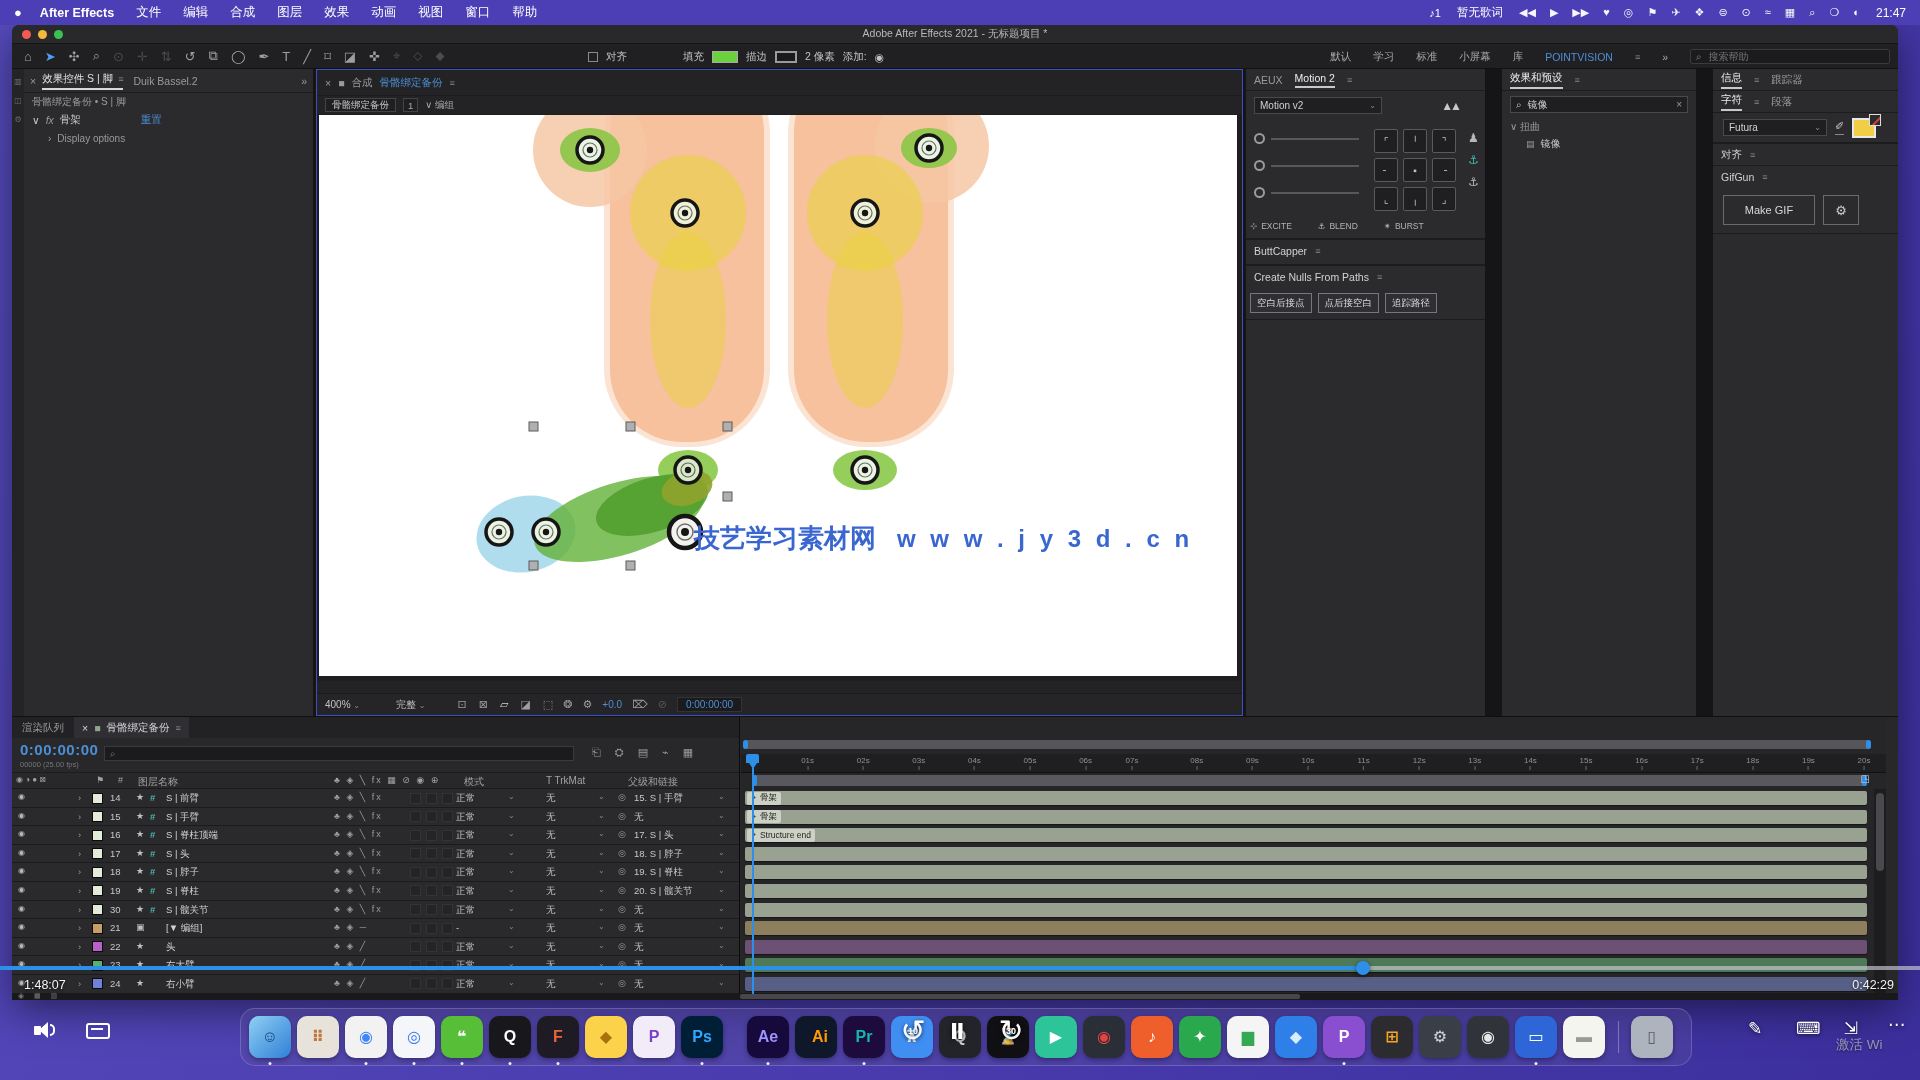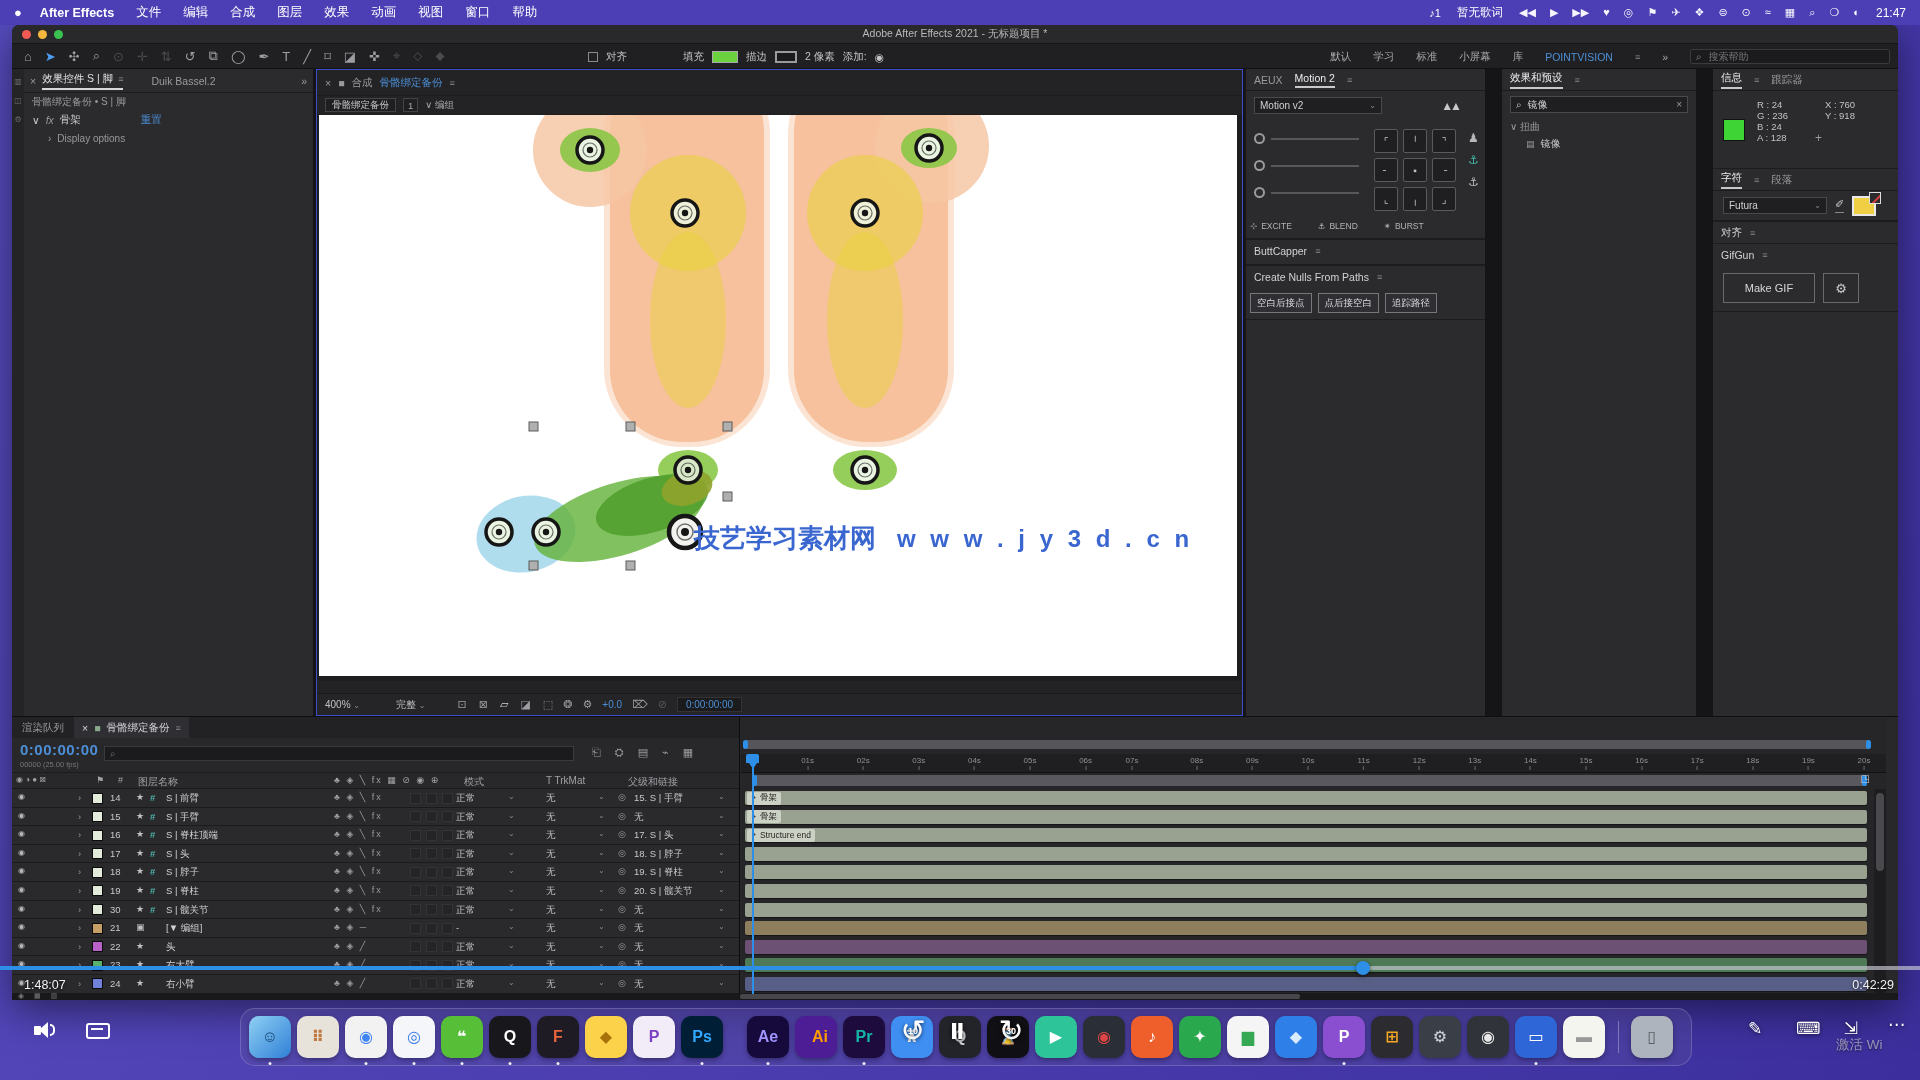--- a/index.html
+++ b/index.html
@@ -324,21 +324,21 @@
         <span>◫</span>
         <span>⚙</span>
       </div>
       <div class="lp-body">
         <div class="lp-tabs">
           <span>×</span>
           <span class="lp-tab-active">
             <span>效果控件 S | 脚</span>
             <span class="menu-ic">≡</span>
           </span>
-          <span style="margin-left:22px">Duik Bassel.2</span>
+          <span style="margin-left:4px">Duik Bassel.2</span>
           <span style="margin-left:auto">»</span>
         </div>
         <div class="lp-src">骨骼绑定备份 • S | 脚</div>
         <div class="lp-fx">
           <span>∨</span>
           <span style="font-style:italic;color:#9a9a9e">fx</span>
           <span>骨架</span>
           <span class="reset">重置</span>
         </div>
         <div class="lp-disp">
@@ -574,30 +574,20 @@
           </div>
         </div>
       </div>
 
       <div class="panel colC">
         <div class="ptabs">
           <span class="ptab-active">信息</span>
           <span class="menu-ic">≡</span>
           <span>跟踪器</span>
         </div>
-        <div class="info-body">
-          <div class="info-swatch" style="background: rgb(63, 212, 53);"></div>
-          <div class="info-rgba"><span>R : 24</span>
-<span>G : 236</span>
-<span>B : 24</span>
-<span>A : 128</span></div>
-          <div class="info-xy"><span>X : 760</span>
-<span>Y : 918</span></div>
-          <span class="info-cross">+</span>
-        </div>
         <div class="ptabs">
           <span class="ptab-active">字符</span>
           <span class="menu-ic">≡</span>
           <span>段落</span>
         </div>
         <div class="char-body">
           <div class="font-sel">
             <span>Futura</span>
               <span class="car">⌄</span>
           </div>
@@ -1011,21 +1001,21 @@
 
     </div>
     <div class="dicon" style="background: rgb(0, 30, 54); color: rgb(49, 168, 255);">
       <span class="dglyph">Ps</span>
       <span class="ddot"></span>
     </div>
     <div class="dicon" style="background: rgb(22, 9, 60); color: rgb(159, 147, 255); margin-left: 18px;">
       <span class="dglyph">Ae</span>
       <span class="ddot"></span>
     </div>
-    <div class="dicon" style="background: #4c1d95; color: rgb(255, 154, 0); padding-left: 8px;">
+    <div class="dicon" style="background: #0f172a; color: rgb(255, 154, 0); padding-left: 8px;">
       <span class="dglyph">Ai</span>
 
     </div>
     <div class="dicon" style="background: rgb(29, 11, 62); color: #14b8a6;">
       <span class="dglyph">Pr</span>
       <span class="ddot"></span>
     </div>
     <div class="dicon" style="background: rgb(63, 143, 242); color: rgb(255, 255, 255);">
       <span class="dglyph">⊼</span>
 

